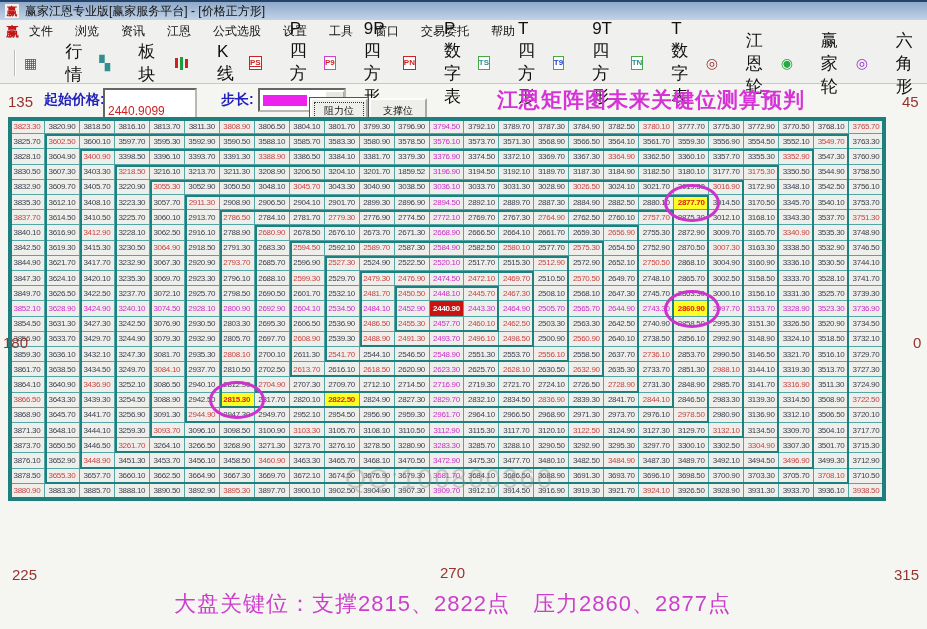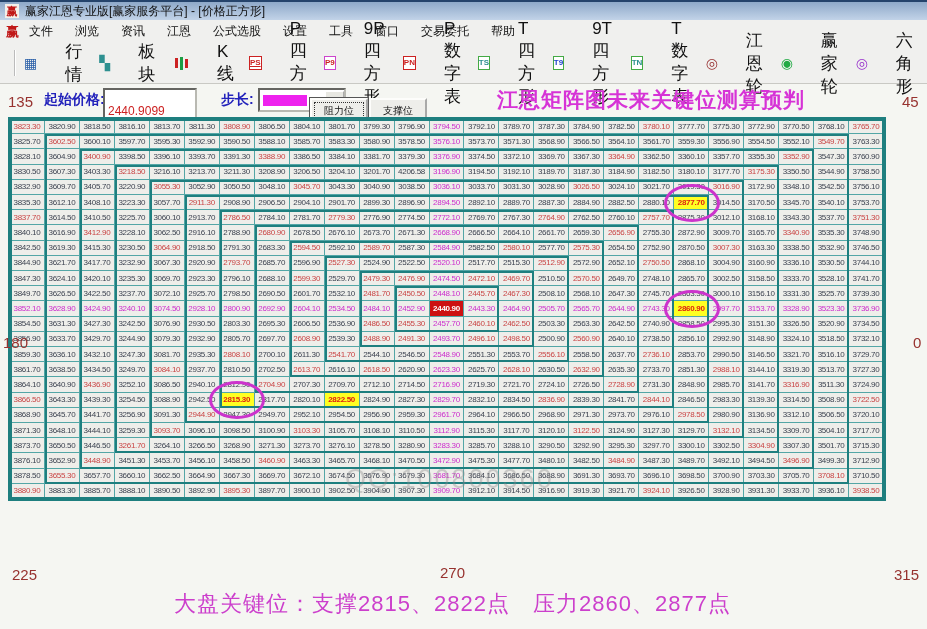--- a/index.html
+++ b/index.html
@@ -249,21 +249,21 @@
       <div class="cell">3607.30</div>
       <div class="cell">3403.30</div>
       <div class="cell fan">3218.50</div>
       <div class="cell">3216.10</div>
       <div class="cell">3213.70</div>
       <div class="cell">3211.30</div>
       <div class="cell">3208.90</div>
       <div class="cell">3206.50</div>
       <div class="cell">3204.10</div>
       <div class="cell">3201.70</div>
-      <div class="cell">4206.58</div>
+      <div class="cell">1859.52</div>
       <div class="cell cardinal">3196.90</div>
       <div class="cell">3194.50</div>
       <div class="cell">3192.10</div>
       <div class="cell">3189.70</div>
       <div class="cell">3187.30</div>
       <div class="cell">3184.90</div>
       <div class="cell">3182.50</div>
       <div class="cell">3180.10</div>
       <div class="cell">3177.70</div>
       <div class="cell fan">3175.30</div>

